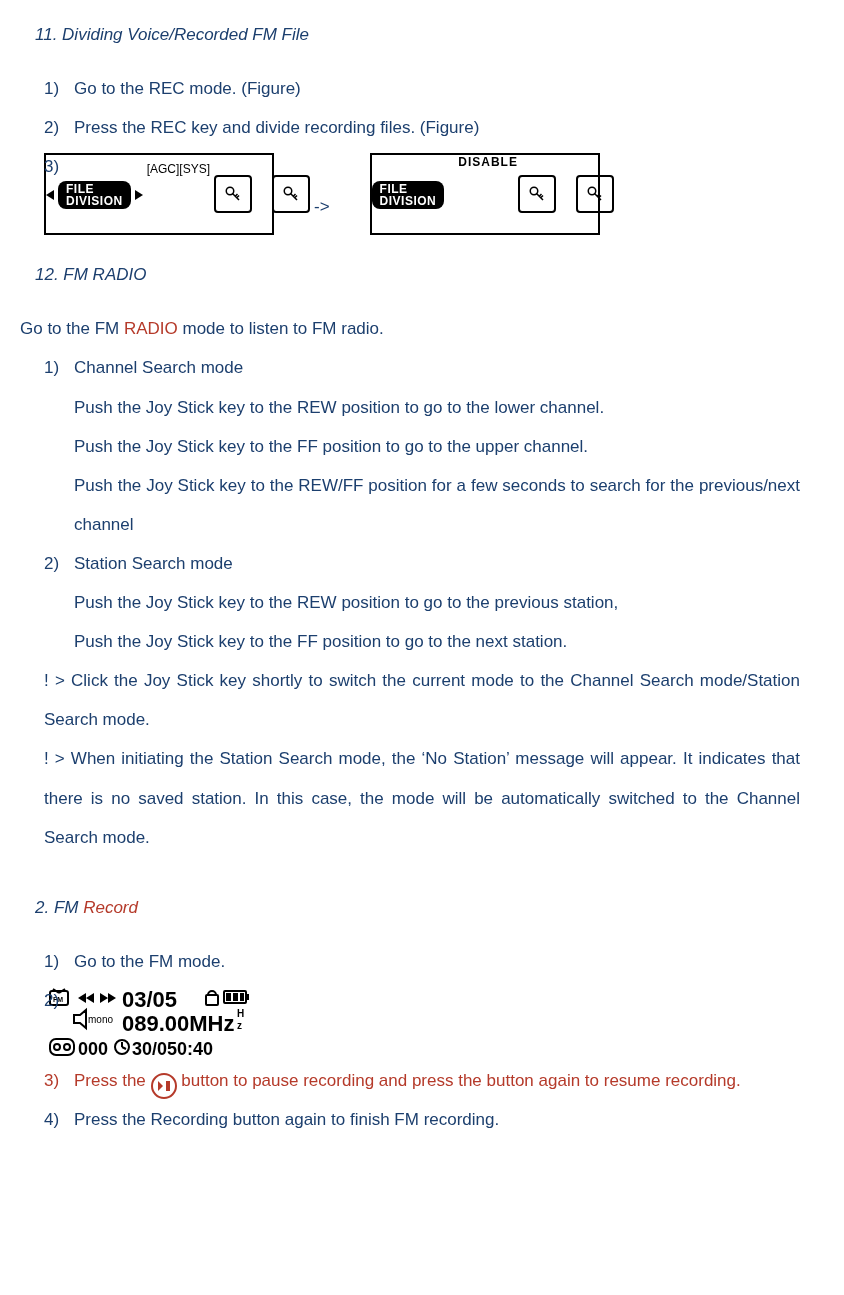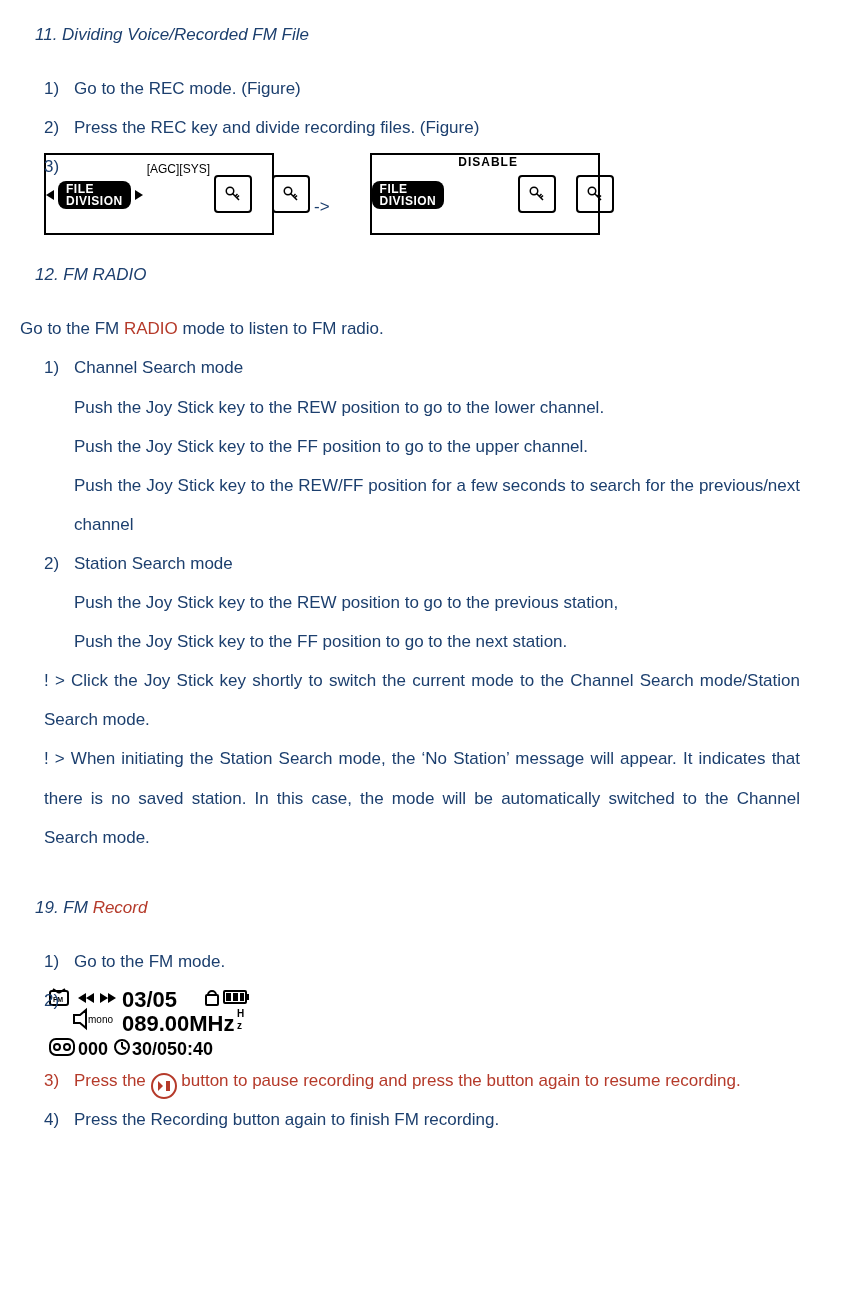--- a/index.html
+++ b/index.html
@@ -213,21 +213,21 @@
   </div>
   <div class="substep">Push the Joy Stick key to the REW position to go to the previous station,</div>
   <div class="substep">Push the Joy Stick key to the FF position to go to the next station.</div>
   <div class="note">! &gt; Click the Joy Stick key shortly to switch the current mode to the Channel Search mode/Station Search mode.</div>
   <div class="note">! &gt; When initiating the Station Search mode, the ‘No Station’ message will appear. It indicates that there is no saved station. In this case, the mode will be automatically switched to the Channel Search mode.</div>
 </div>
 
 <div style="height:16px"></div>
 
 <div class="sec-title">
-  <span>19. FM </span><span class="red">Record</span>
+  <span>2. FM </span><span class="red">Record</span>
 </div>
 <div class="block">
   <div class="step">
     <span class="num">1)</span>
     <span>Go to the FM mode.</span>
   </div>
   <div class="step">
     <span class="num">2)</span>
   </div>
 

